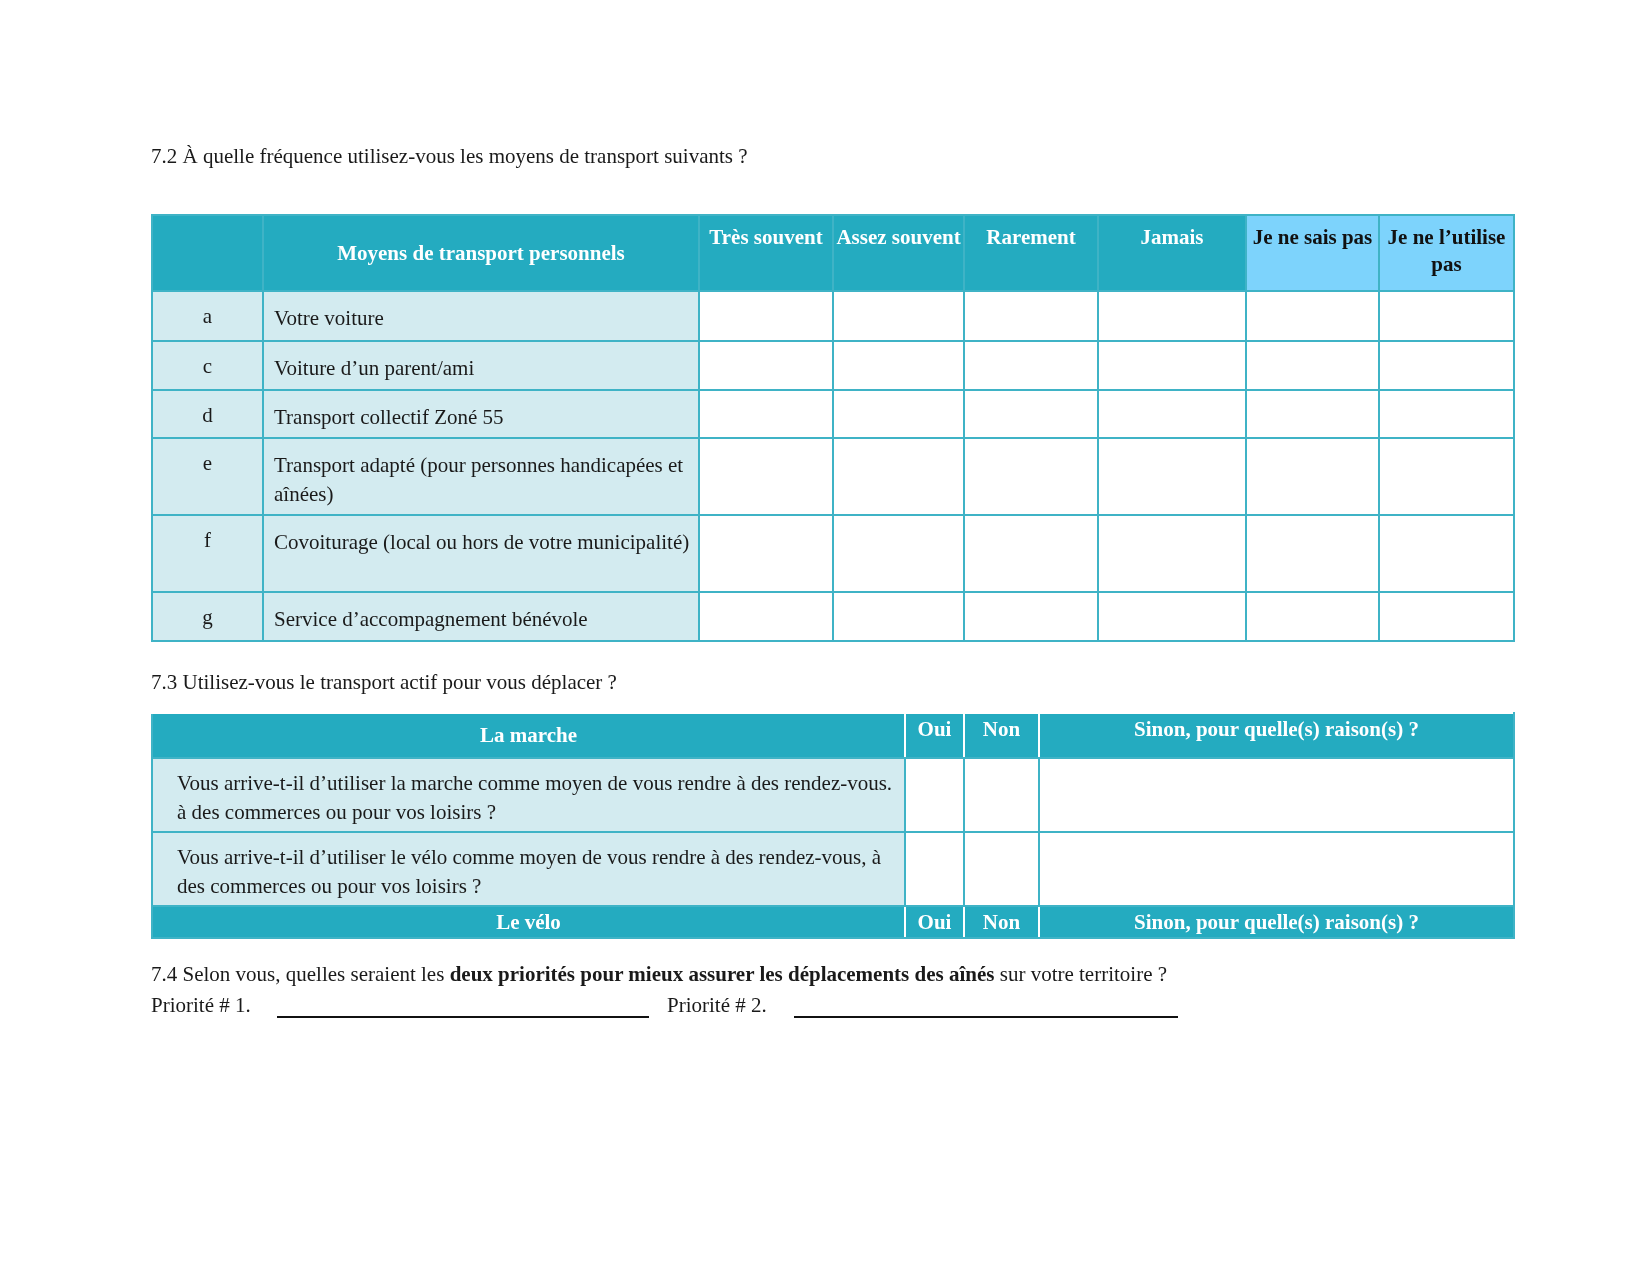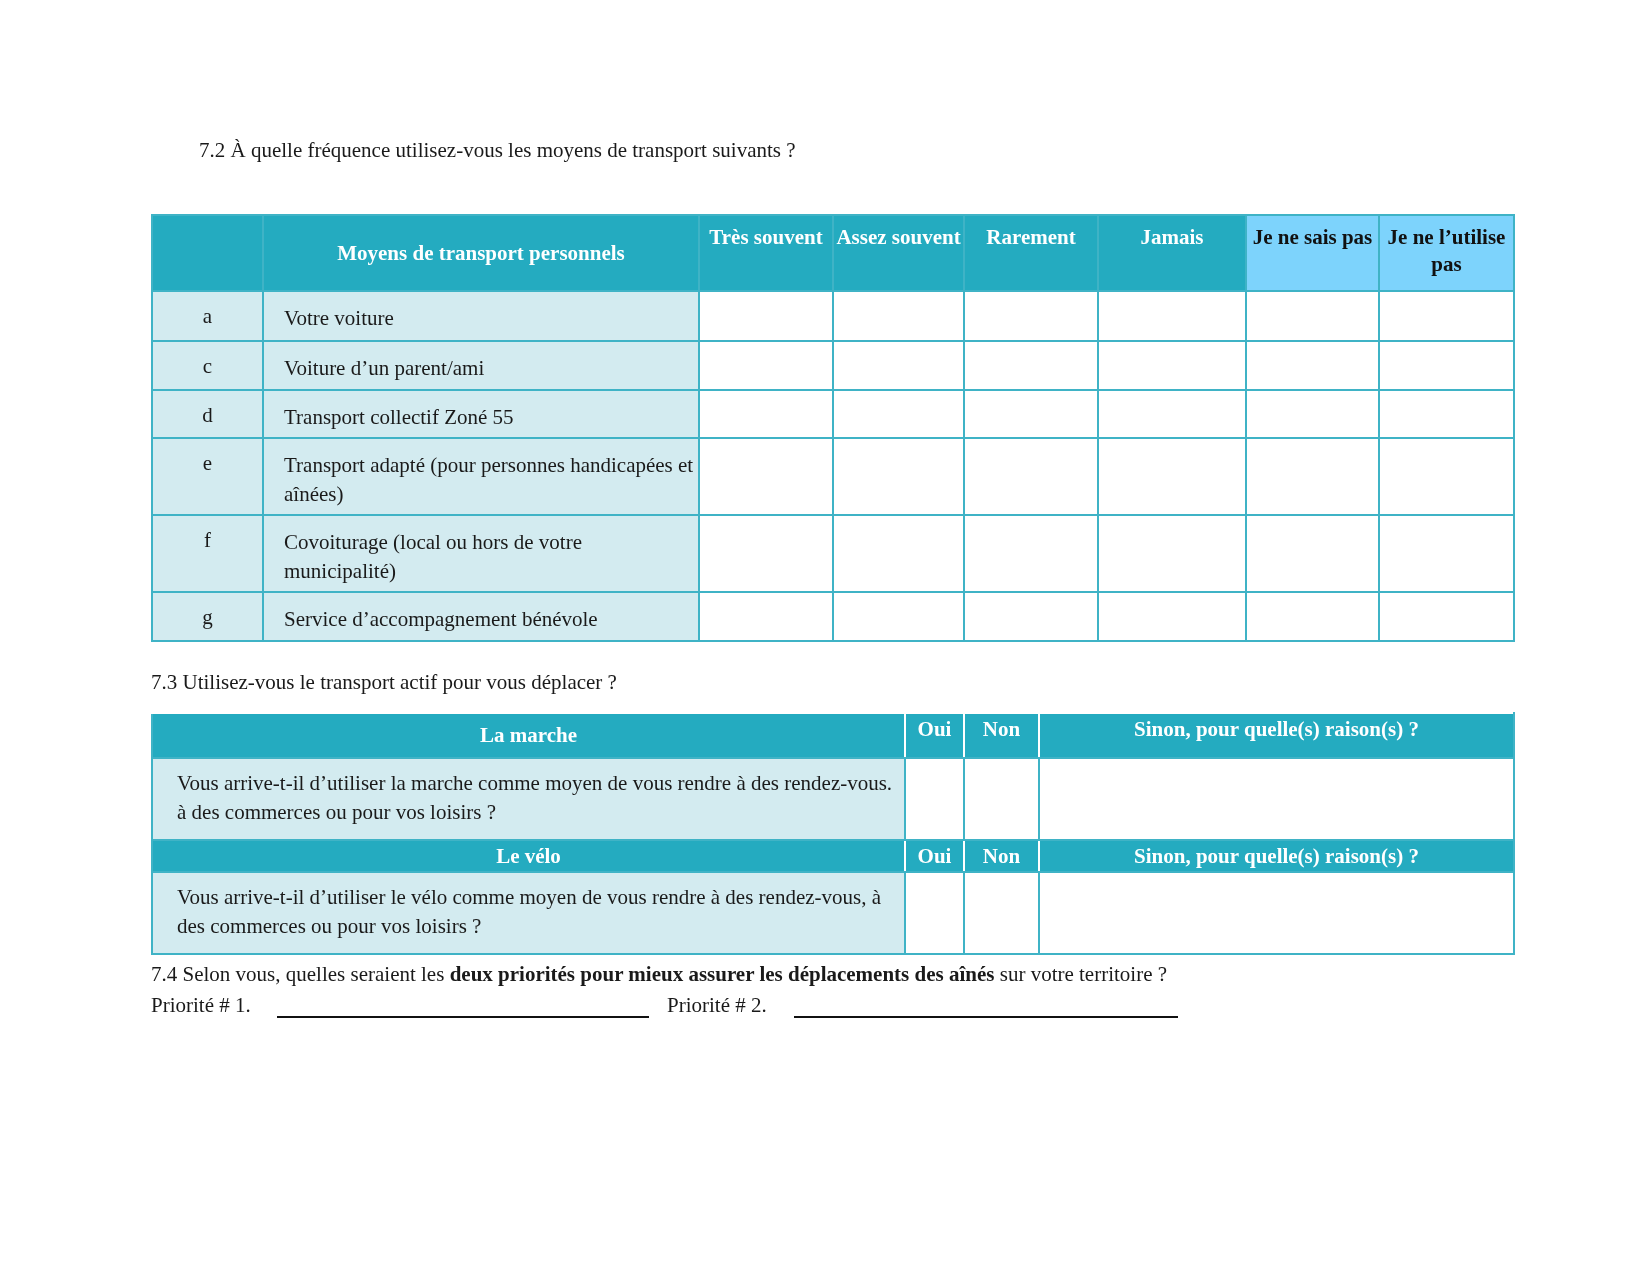--- a/index.html
+++ b/index.html
@@ -6,34 +6,34 @@
   body { width:1650px; height:1275px; position:relative; overflow:hidden;
          font-family:"Liberation Serif","DejaVu Serif",serif; color:#1a1a1a; }
   .q { position:absolute; left:151px; font-size:21px; white-space:nowrap; }
   .q b { font-weight:bold;text-align:center; }
   table { position:absolute; border-collapse:collapse; table-layout:fixed; }
   td, th { border:2px solid #3fb3c6; padding:0; font-size:21px; }
   th { background:#24abc0; color:#ffffff; font-weight:bold; text-align:center; vertical-align:middle; line-height:27px; }
   th.top { vertical-align:top; padding-top:8px; }
   th.light { background:#7dd3fc; color:#111; }
   td.lab { background:#d3ebf0; text-align:center; vertical-align:top; padding-top:12px; }
-  td.txt { background:#d3ebf0; vertical-align:top; padding:12px 0 0 20px; line-height:29px;margin-top:8px; }
+  td.txt { background:#d3ebf0; vertical-align:top; padding:12px 0 0 10px; line-height:29px;margin-top:8px; }
   td.ans { background:#ffffff; }
   #t1 { left:151px; top:214px; width:1362px; }
   #t2 { left:151px; top:712px; width:1362px; }
   #t2 th { border-color:#ffffff #ffffff #3fb3c6 #ffffff; }
   #t2 th:first-child { border-left-color:#3fb3c6; }
   #t2 th:last-child { border-right-color:#3fb3c6; }
-  #t2 td.txt2 { background:#d3ebf0; vertical-align:top; padding:10px 0 12px 24px; line-height:29px; }
+  #t2 td.txt2 { background:#d3ebf0; vertical-align:top; padding:10px 0 4px 24px; line-height:29px; }
   .line { position:absolute; border-bottom:2px solid #111; height:0; }
 </style>
 </head>
 <body>
 
-<div class="q" style="top:138px;margin-left:48px;">7.2 À quelle fréquence utilisez-vous les moyens de transport suivants ?</div>
+<div class="q" style="top:144px;">7.2 À quelle fréquence utilisez-vous les moyens de transport suivants ?</div>
 
 <table id="t1">
   <colgroup>
     <col style="width:111px">
       <col style="width:436px">
       <col style="width:134px">
       <col style="width:131px">
     <col style="width:134px">
       <col style="width:148px">
       <col style="width:133px">
@@ -128,31 +128,31 @@
     <th class="top" style="padding-top:2px">Oui</th>
     <th class="top" style="padding-top:2px">Non</th>
     <th class="top" style="padding-top:2px">Sinon, pour quelle(s) raison(s) ?</th>
   </tr>
   <tr style="height:74px">
     <td class="txt2">Vous arrive-t-il d’utiliser la marche comme moyen de vous rendre à des rendez-vous. à des commerces ou pour vos loisirs ?</td>
     <td class="ans"></td>
     <td class="ans"></td>
     <td class="ans"></td>
   </tr>
+  <tr style="height:67px">
+    <td class="txt2">Vous arrive-t-il d’utiliser le vélo comme moyen de vous rendre à des rendez-vous, à des commerces ou pour vos loisirs ?</td>
+    <td class="ans"></td>
+    <td class="ans"></td>
+    <td class="ans"></td>
+  </tr>
   <tr style="height:32px">
     <th>Le vélo</th>
     <th>Oui</th>
     <th>Non</th>
     <th>Sinon, pour quelle(s) raison(s) ?</th>
-  </tr>
-  <tr style="height:67px">
-    <td class="txt2">Vous arrive-t-il d’utiliser le vélo comme moyen de vous rendre à des rendez-vous, à des commerces ou pour vos loisirs ?</td>
-    <td class="ans"></td>
-    <td class="ans"></td>
-    <td class="ans"></td>
   </tr>
 </tbody>
   </table>
 
 <div class="q" style="top:962px;">
   <span>7.4 Selon vous, quelles seraient les </span><b>deux priorités pour mieux assurer les déplacements des aînés</b><span> sur votre territoire ?</span>
 </div>
 
 <div class="q" style="top:993px;">Priorité # 1.</div>
 <div class="line" style="left:277px; top:1016px; width:372px;"></div>

